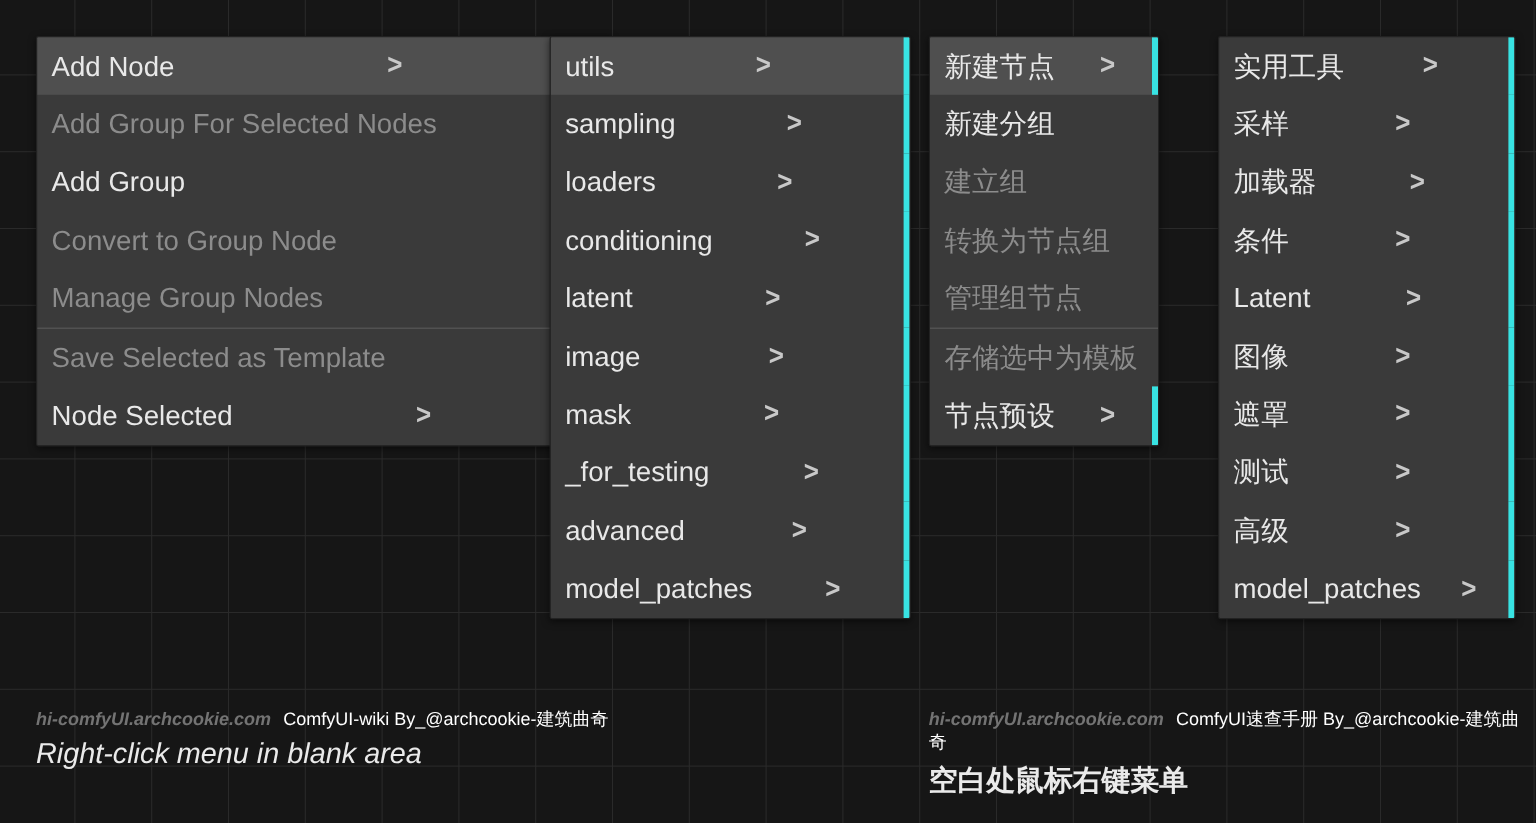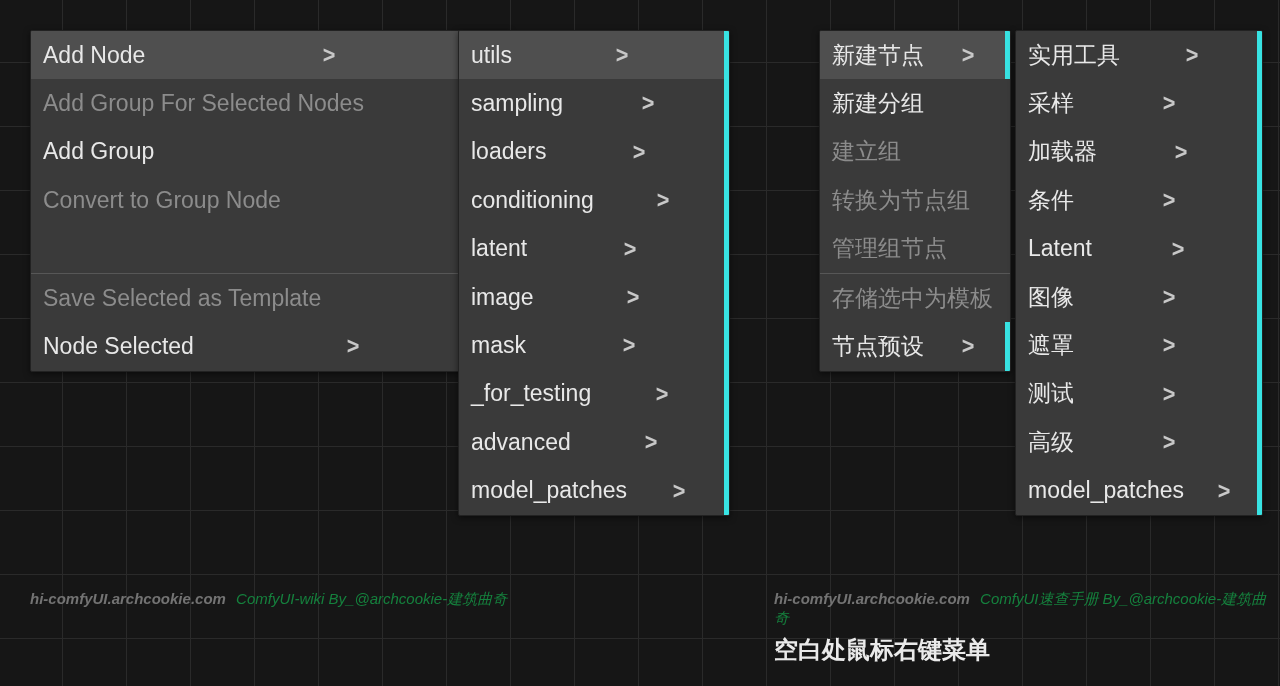--- a/index.html
+++ b/index.html
@@ -70,21 +70,21 @@
     height: 1px;
     background: #575757;
     margin: 0;
   }
 
   .footer {
     color: #bababa;
     font-size: 15px;
   }
   .footer .url { font-style: italic; font-weight: 600; color: #737373; }
-  .footer .credit { font-style: italic; color: #15803d; margin-left: 6px; }
+  .footer .credit { color: #ffffff; margin-left: 6px; }
   .caption {
     color: #eaeaea;
     font-style: italic;
     font-size: 24px;
     margin-top: 6px;
   }
   .caption.cn { font-style: normal; font-weight: 600; }
 </style>
 </head>
 <body>
@@ -105,39 +105,40 @@
       <span>Add Group</span>
       <span class="arrow hidden">&gt;</span>
       <span class="stripe off"></span>
     </div>
     <div class="menu-item disabled">
       <span>Convert to Group Node</span>
       <span class="arrow hidden">&gt;</span>
       <span class="stripe off"></span>
     </div>
     <div class="menu-item disabled">
+      <span>Manage Group Nodes</span>
       <span class="arrow hidden">&gt;</span>
       <span class="stripe off"></span>
     </div>
     <div class="divider"></div>
     <div class="menu-item disabled">
       <span>Save Selected as Template</span>
       <span class="arrow hidden">&gt;</span>
       <span class="stripe off"></span>
     </div>
     <div class="menu-item">
       <span>Node Selected</span>
       <span class="arrow">&gt;</span>
       <span class="stripe on"></span>
     </div>
   </div>
 </div>
 
 <div class="panel" style="left:458px; top:30px;">
-  <div class="menu" style="width:272px;">
+  <div class="menu" style="width:301px;">
     <div class="menu-item highlight">
       <span>utils</span>
       <span class="arrow">&gt;</span>
       <span class="stripe on"></span>
     </div>
     <div class="menu-item">
       <span>sampling</span>
       <span class="arrow">&gt;</span>
       <span class="stripe on"></span>
     </div>
@@ -178,21 +179,21 @@
     </div>
     <div class="menu-item">
       <span>model_patches</span>
       <span class="arrow">&gt;</span>
       <span class="stripe on"></span>
     </div>
   </div>
 </div>
 
 <div class="panel" style="left:774px; top:30px;">
-  <div class="menu" style="width:192px;margin-left:45px;">
+  <div class="menu" style="width:192px;">
     <div class="menu-item highlight">
       <span>新建节点</span>
       <span class="arrow">&gt;</span>
       <span class="stripe on"></span>
     </div>
     <div class="menu-item">
       <span>新建分组</span>
       <span class="arrow hidden">&gt;</span>
       <span class="stripe off"></span>
     </div>
@@ -278,20 +279,21 @@
       <span class="stripe on"></span>
     </div>
   </div>
 </div>
 
 <div class="panel" style="left:30px; top:590px;">
   <div class="footer">
     <span class="url">hi-comfyUI.archcookie.com</span>
     <span class="credit">ComfyUI-wiki  By_@archcookie-建筑曲奇</span>
   </div>
+  <div class="caption">Right-click menu in blank area</div>
 </div>
 
 <div class="panel" style="left:774px; top:590px;">
   <div class="footer">
     <span class="url">hi-comfyUI.archcookie.com</span>
     <span class="credit">ComfyUI速查手册  By_@archcookie-建筑曲奇</span>
   </div>
   <div class="caption cn">空白处鼠标右键菜单</div>
 </div>
 

